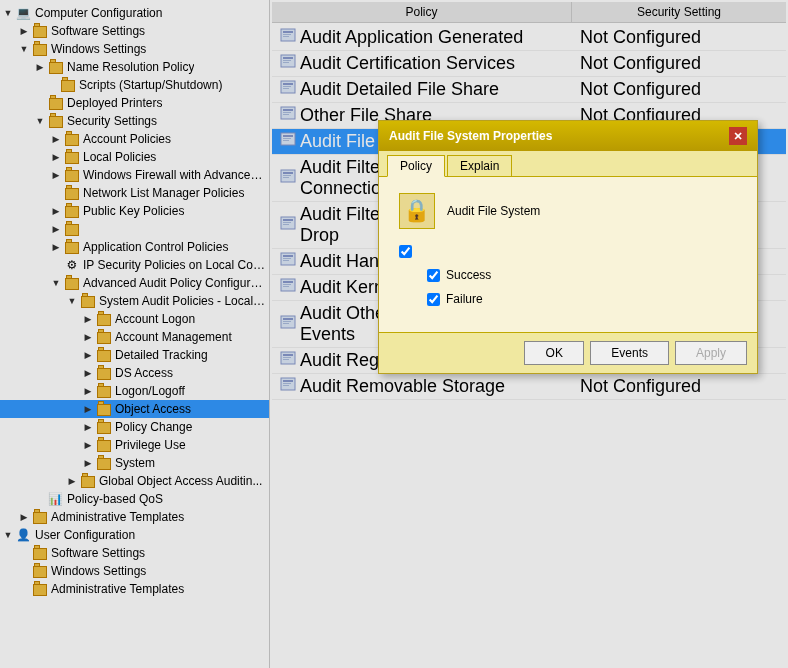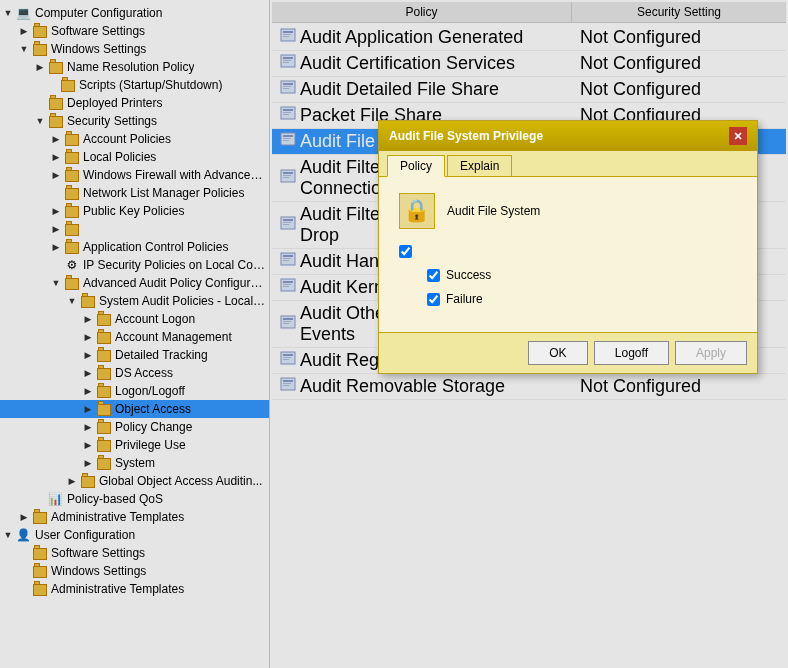--- a/index.html
+++ b/index.html
@@ -595,21 +595,21 @@
           <td class="list-cell">Not Configured</td>
         </tr>
         <tr class="list-row">
           <td class="list-cell">
             <span><svg width="16" height="16" viewBox="0 0 16 16">
                 <rect x="1" y="2" width="14" height="12" fill="#dde8f8" stroke="#8899cc" stroke-width="1"></rect>
                 <rect x="3" y="4" width="10" height="2" fill="#8899cc"></rect>
                 <rect x="3" y="7" width="8" height="1" fill="#aabbdd"></rect>
                 <rect x="3" y="9" width="6" height="1" fill="#aabbdd"></rect>
               </svg></span>
-            <span>Packet File Share</span>
+            <span>Other File Share</span>
           </td>
           <td class="list-cell">Not Configured</td>
         </tr>
         <tr class="list-row selected">
           <td class="list-cell">
             <span><svg width="16" height="16" viewBox="0 0 16 16">
                 <rect x="1" y="2" width="14" height="12" fill="#dde8f8" stroke="#8899cc" stroke-width="1"></rect>
                 <rect x="3" y="4" width="10" height="2" fill="#8899cc"></rect>
                 <rect x="3" y="7" width="8" height="1" fill="#aabbdd"></rect>
                 <rect x="3" y="9" width="6" height="1" fill="#aabbdd"></rect>
@@ -702,21 +702,21 @@
           </td>
           <td class="list-cell">Not Configured</td>
         </tr>
       </tbody>
   </table>
 </div>
 
 <div class="dialog-overlay">
   <div class="dialog">
     <div class="dialog-titlebar">
-      <span>Audit File System Privilege</span>
+      <span>Audit File System Properties</span>
       <button class="dialog-close-btn">✕</button>
     </div>
     <div class="dialog-tabs">
       <div class="dialog-tab active">Policy</div>
       <div class="dialog-tab">Explain</div>
     </div>
     <div class="dialog-content">
       <div class="dialog-policy-header">
         <div class="lock-icon-box">
           <span class="icon-lock">🔒</span>
@@ -732,17 +732,17 @@
           <label for="chk-success">Success</label>
         </div>
         <div class="dialog-checkbox-row">
           <input type="checkbox" id="chk-failure" checked="" style="">
           <label for="chk-failure">Failure</label>
         </div>
       </div>
     </div>
     <div class="dialog-footer">
       <button class="dialog-btn">OK</button>
-      <button class="dialog-btn">Logoff</button>
+      <button class="dialog-btn">Events</button>
       <button class="dialog-btn" disabled="">Apply</button>
     </div>
   </div>
 </div>
 
 </body></html>

